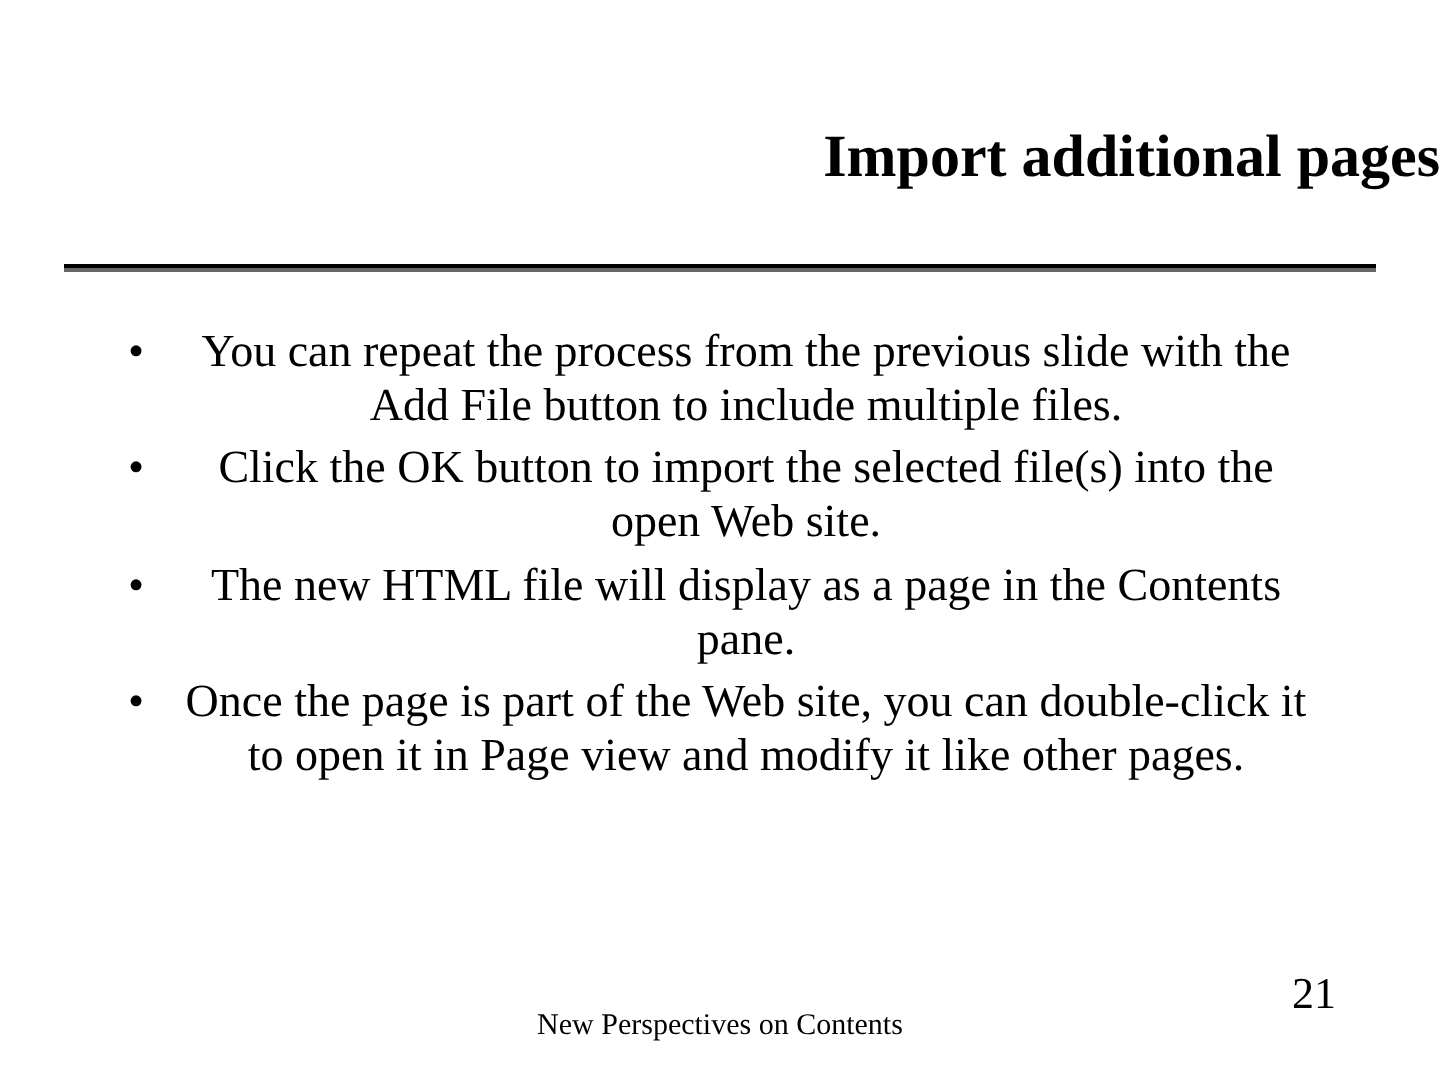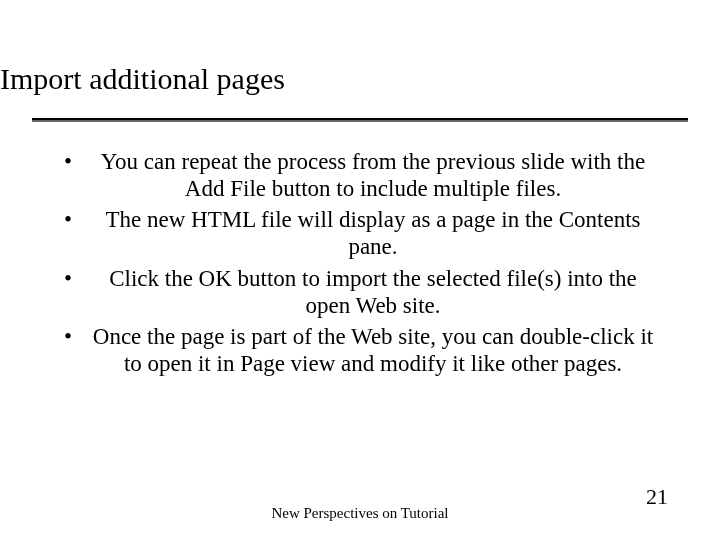--- a/index.html
+++ b/index.html
@@ -6,25 +6,25 @@
     body {
       width: 720px;
       height: 540px;
       background: #fff;
       font-family: "Times New Roman", Times, serif;
       color: #000;
       position: relative;
       overflow: hidden;
     }
     .slide-title {
-      text-align: left;
+      text-align: right;
       font-size: 30px;
-      font-weight: normal;
+      font-weight: bold;
       padding-top: 62px;
-      padding-bottom: 22px;
+      padding-bottom: 36px;
     }
     .divider-wrap {
       padding: 0 32px;
     }
     .divider {
       height: 2px;
       background: #000;
       box-shadow: 0 2px 0 #666;
     }
     .content {
@@ -74,25 +74,25 @@
 
 <div class="slide-title">Import additional pages</div>
 
 <div class="divider-wrap">
   <div class="divider"></div>
 </div>
 
 <div class="content">
   <ul class="bullets">
     <li>You can repeat the process from the previous slide with the Add File button to include multiple files.</li>
+    <li>Click the OK button to import the selected file(s) into the open Web site.</li>
     <li>The new HTML file will display as a page in the Contents pane.</li>
-    <li>Click the OK button to import the selected file(s) into the open Web site.</li>
     <li>Once the page is part of the Web site, you can double-click it to open it in Page view and modify it like other pages.</li>
   </ul>
 </div>
 
 <div class="footer">
   <div class="footer-text">
-    <div>New Perspectives on Tutorial</div>
+    <div>New Perspectives on Contents</div>
   </div>
 </div>
 
 <div class="page-number">21</div>
 
 </body></html>

